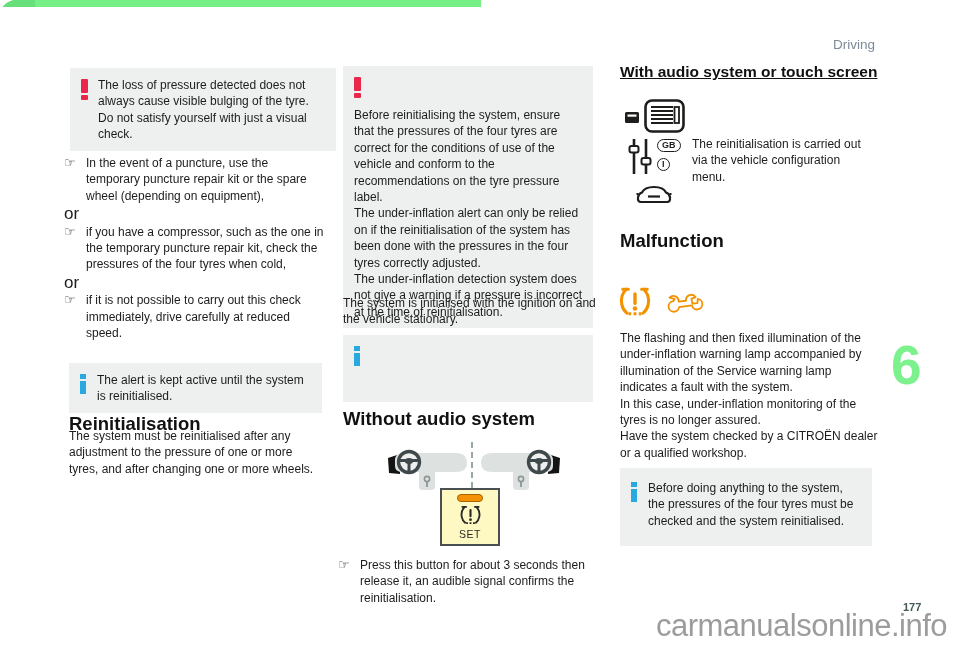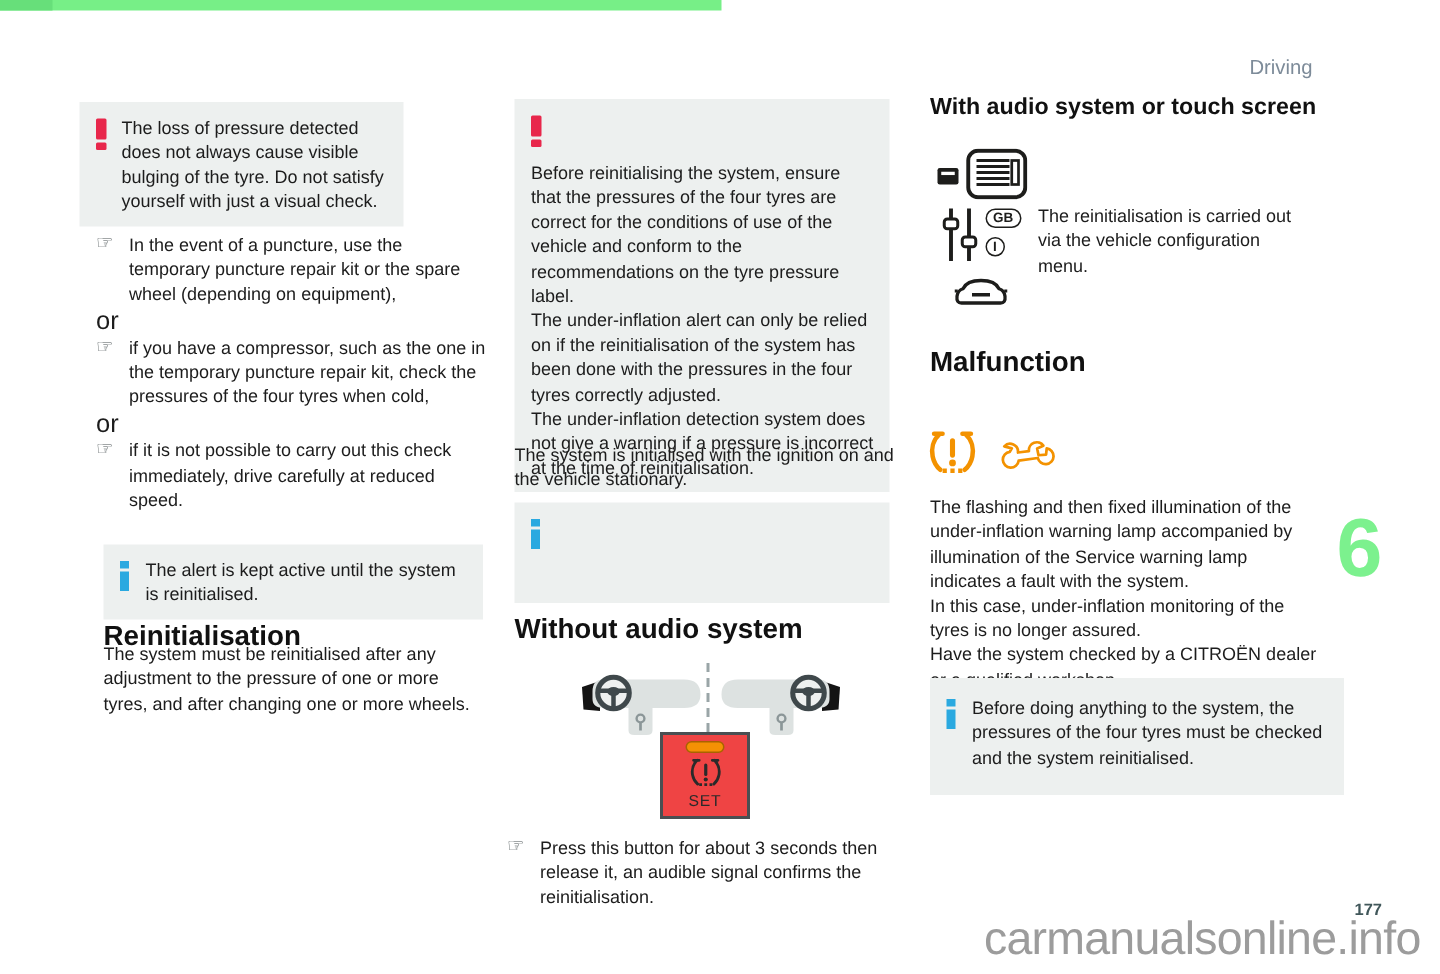--- a/index.html
+++ b/index.html
@@ -1,48 +1,48 @@
 <!DOCTYPE html>
 <html><head>
 <meta charset="utf-8">
 <style>
   html,body{margin:0;padding:0;background:#ffffff;}
   .page{position:relative;width:960px;height:649px;background:#ffffff;overflow:hidden;
-        font-family:"Liberation Sans",sans-serif;color:#1c1c1c;}
+        font-family:"Liberation Sans",sans-serif;color:#1c1c1c;border-radius:16px;}
 
   
   .green-bar{position:absolute;left:0;top:44;width:481px;height:7px;background:#77ef87;}
   .green-bar .dark-seg{position:absolute;left:0;top:0;width:35px;height:7px;background:#67df7a;}
   .section-label{position:absolute;left:833px;top:37px;font-size:13.5px;color:#7d8b99;}
 
   
   .abs{position:absolute;}
   .body-text{font-size:12px;line-height:16.4px;white-space:pre-line;color:#1c1c1c;}
   h2.doc{margin:0;font-size:18.5px;font-weight:bold;color:#111;}
-  h3.doc{margin:0;font-size:15.5px;font-weight:bold;color:#111;}
+  h3.doc{margin:0;font-size:15.5px;font-weight:bold;color:#111;text-decoration:underline;}
 
   
   .note-box{background:#edf0ef;display:flex;gap:9px;padding:9px 10px 8px 11px;box-sizing:border-box;}
   .glyph-col{flex:none;width:8px;padding-top:2px;}
   .excl .bar{width:7px;height:14px;background:#e8274b;border-radius:1px;}
   .excl .dot{width:7px;height:5px;background:#e8274b;margin-top:2px;border-radius:1px;}
   .info .dot{width:6px;height:5px;background:#2aa9e0;}
   .info .bar{width:6px;height:13px;background:#2aa9e0;margin-top:2px;}
 
   
   .step{display:flex;gap:7px;margin-bottom:2px;}
   .marker{flex:none;width:15px;font-family:"DejaVu Sans",sans-serif;font-size:13px;line-height:16px;color:#4a5254;}
   .step-text{font-size:12px;line-height:16.4px;}
   .or-line{font-size:17px;line-height:16.4px;margin:1px 0;}
 
   
   .illus{width:252px;height:108px;}
   .divider{position:absolute;left:128px;top:2px;height:46px;border-left:2px dashed #9aa5a7;}
   .set-box{position:absolute;left:97px;top:48px;width:60px;height:58px;border:2px solid #4a4f52;
-           background:#ef4444;box-sizing:border-box;display:flex;flex-direction:column;
+           background:#fef9c3;box-sizing:border-box;display:flex;flex-direction:column;
            align-items:center;justify-content:center;gap:3px;}
   .set-pill{width:26px;height:8px;background:#f49104;border:1px solid #a96300;border-radius:4px;box-sizing:border-box;}
   .set-label{font-size:10.5px;color:#2a2a2a;letter-spacing:.5px;}
 
   
   .icon-cluster{width:255px;height:118px;}
   .badge{display:inline-block;border:1.6px solid #1d1d1b;border-radius:7px;font-size:9px;
          font-weight:bold;line-height:11px;padding:0 4px;color:#1d1d1b;background:#fff;text-align:center;}
 
   
@@ -53,21 +53,21 @@
 </head>
 <body>
 
 <div class="page">
 
   <div class="green-bar">
       <div class="dark-seg"></div>
     </div>
   <div class="section-label">Driving</div>
 
-  <div class="abs note-box" style="left:53px;top:68px;width:216px;min-height:80px;">
+  <div class="abs note-box" style="left:70px;top:68px;width:266px;min-height:80px;">
     <div class="glyph-col excl">
         <div class="bar"></div>
         <div class="dot"></div>
       </div>
     <div class="body-text">The loss of pressure detected does not always cause visible bulging of the tyre. Do not satisfy yourself with just a visual check.</div>
   </div>
 
   <div class="abs" style="left:64px;top:155px;width:260px;">
     <div class="step">
       <span class="marker">☞</span>
@@ -199,21 +199,21 @@
     </svg>
     <svg class="abs" style="left:49px;top:7px;" width="37" height="21" viewBox="0 0 40 23">
       <path d="M6.5 9 A5.8 5.8 0 1 0 13 15.5 L27 13.5 A5.8 5.8 0 1 0 33.5 6.5 L33 11 L27.5 11.5 L26.5 6.5 L31 4.5 A5.8 5.8 0 0 0 20.5 8.5 L12.5 9.5 A5.8 5.8 0 0 0 2.5 5 L8 6.5 Z" fill="none" stroke="#f39200" stroke-width="2" stroke-linejoin="round"></path>
     </svg>
   </div>
 
   <div class="abs body-text" style="left:620px;top:330px;width:258px;">The flashing and then fixed illumination of the under-inflation warning lamp accompanied by illumination of the Service warning lamp indicates a fault with the system.
 In this case, under-inflation monitoring of the tyres is no longer assured.
 Have the system checked by a CITROËN dealer or a qualified workshop.</div>
 
-  <div class="abs note-box" style="left:620px;top:452px;width:276px;min-height:78px;padding-top:12px;">
+  <div class="abs note-box" style="left:620px;top:468px;width:252px;min-height:78px;padding-top:12px;">
     <div class="glyph-col info">
         <div class="dot"></div>
         <div class="bar"></div>
       </div>
     <div class="body-text">Before doing anything to the system, the pressures of the four tyres must be checked and the system reinitialised.</div>
   </div>
 
   <div class="chapter-num">6</div>
   <div class="page-num">177</div>
   <div class="watermark">carmanualsonline.info</div>

